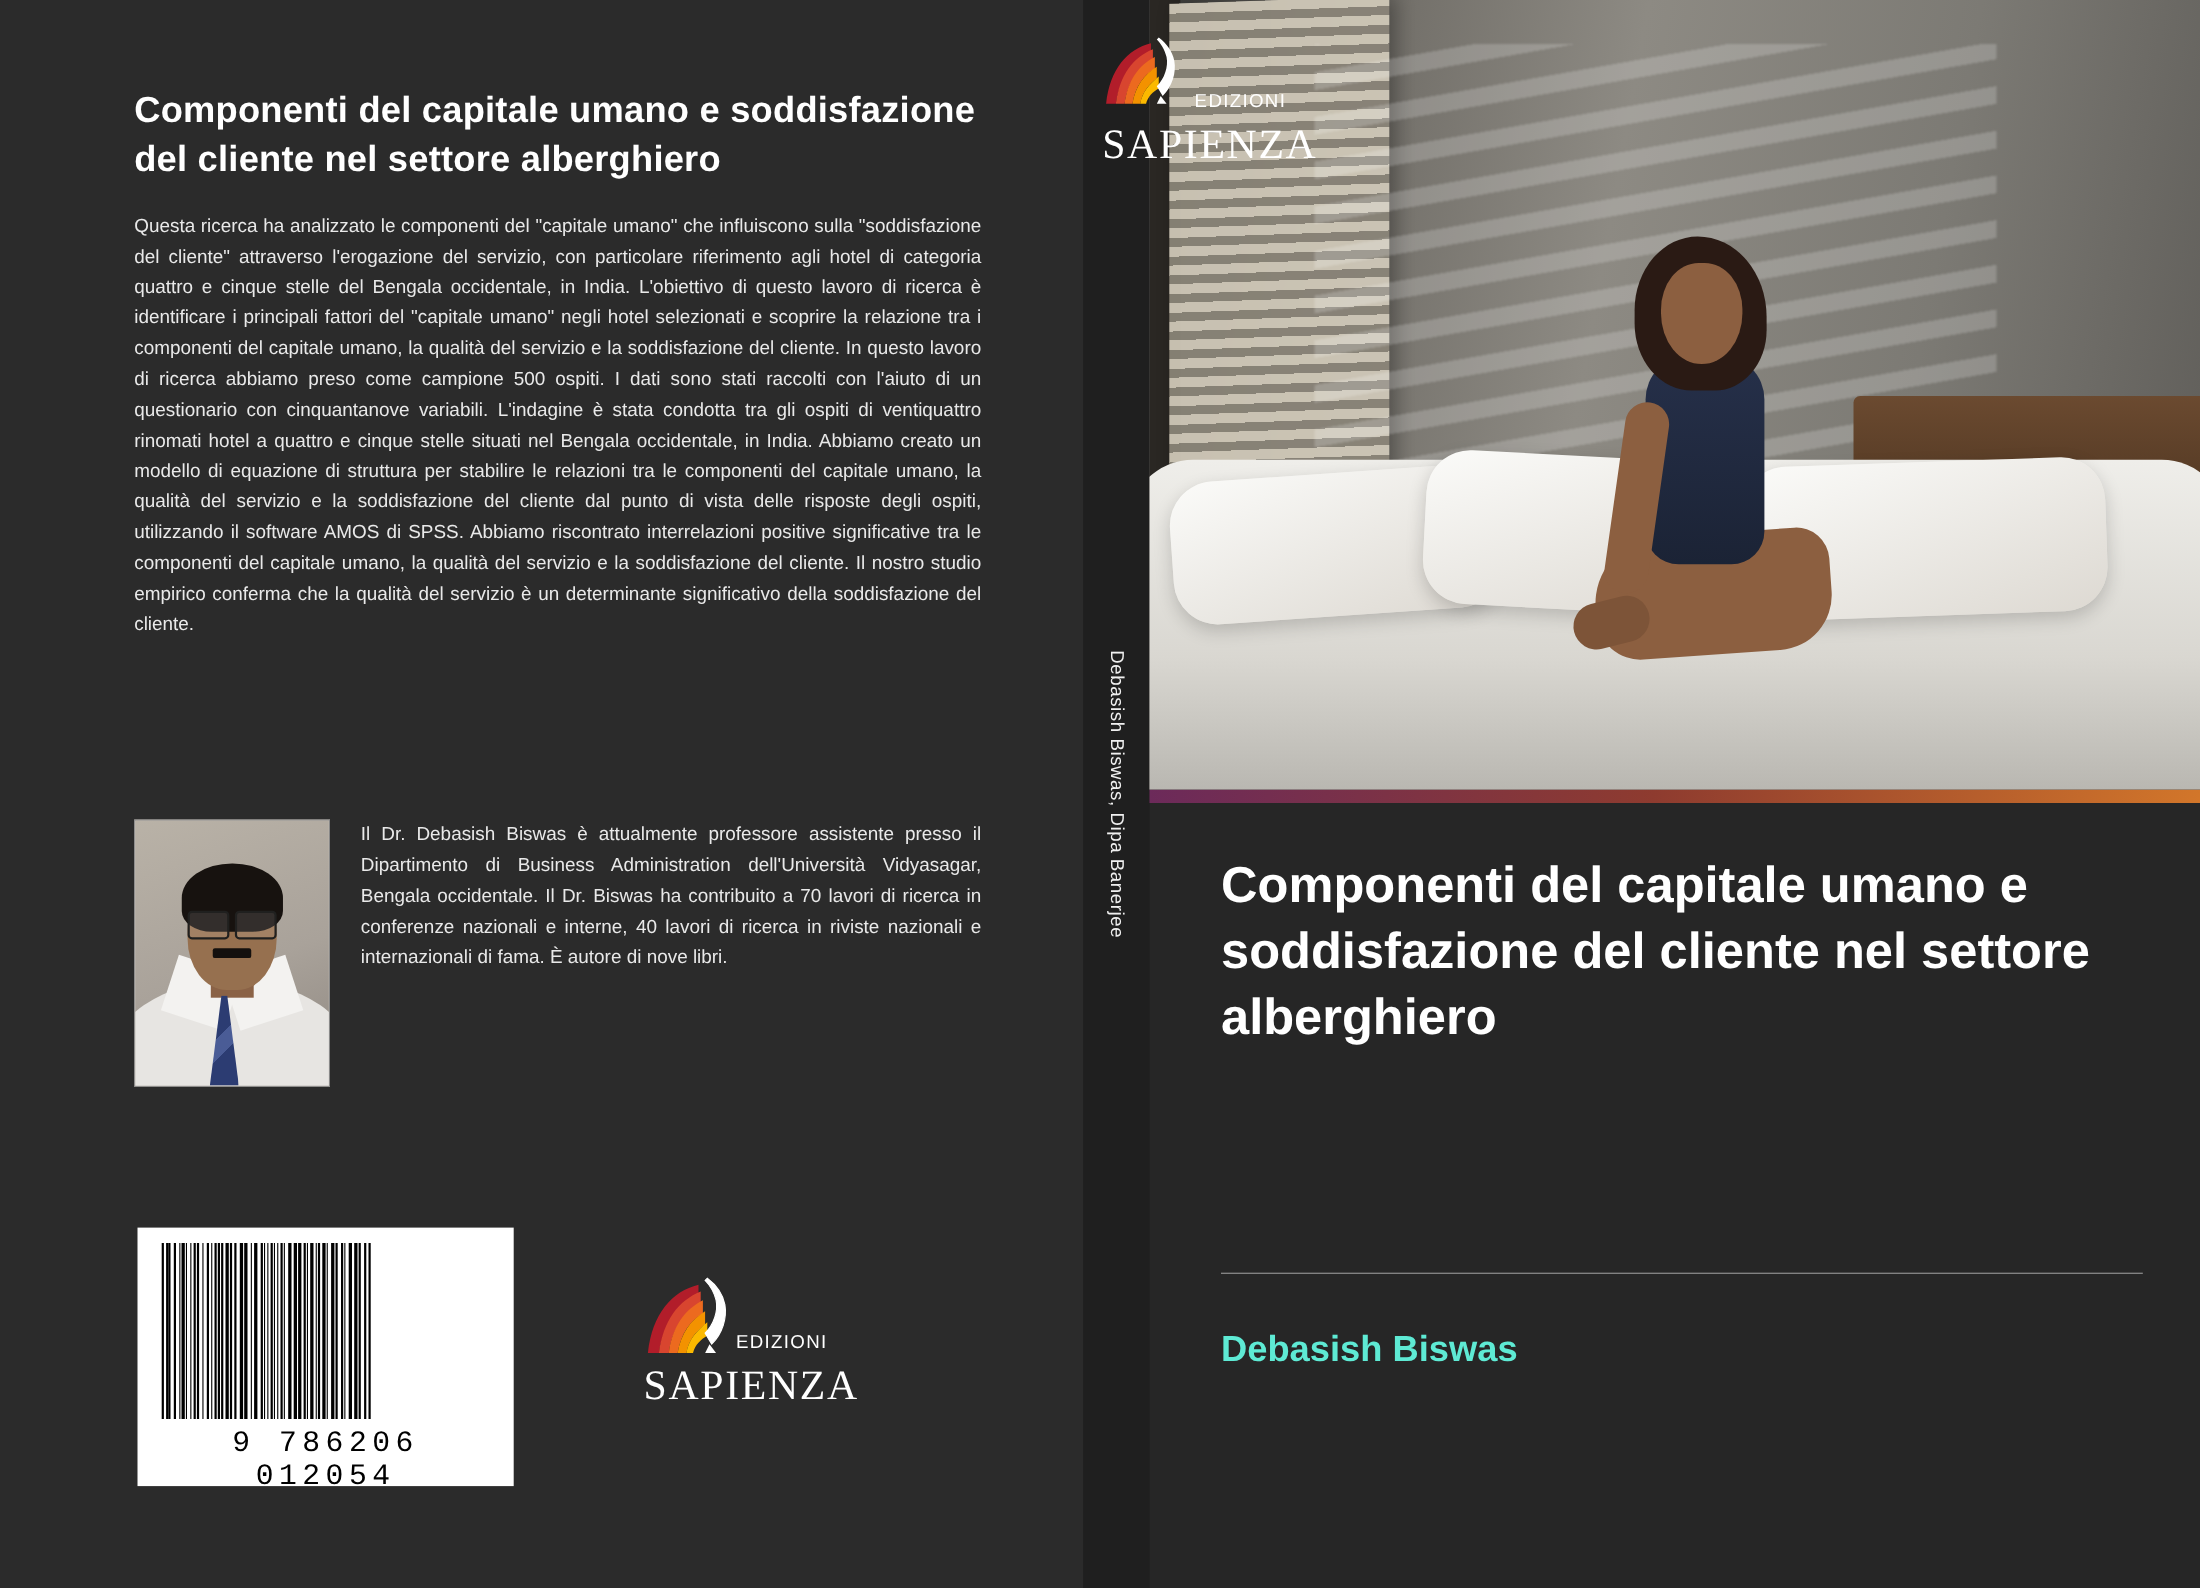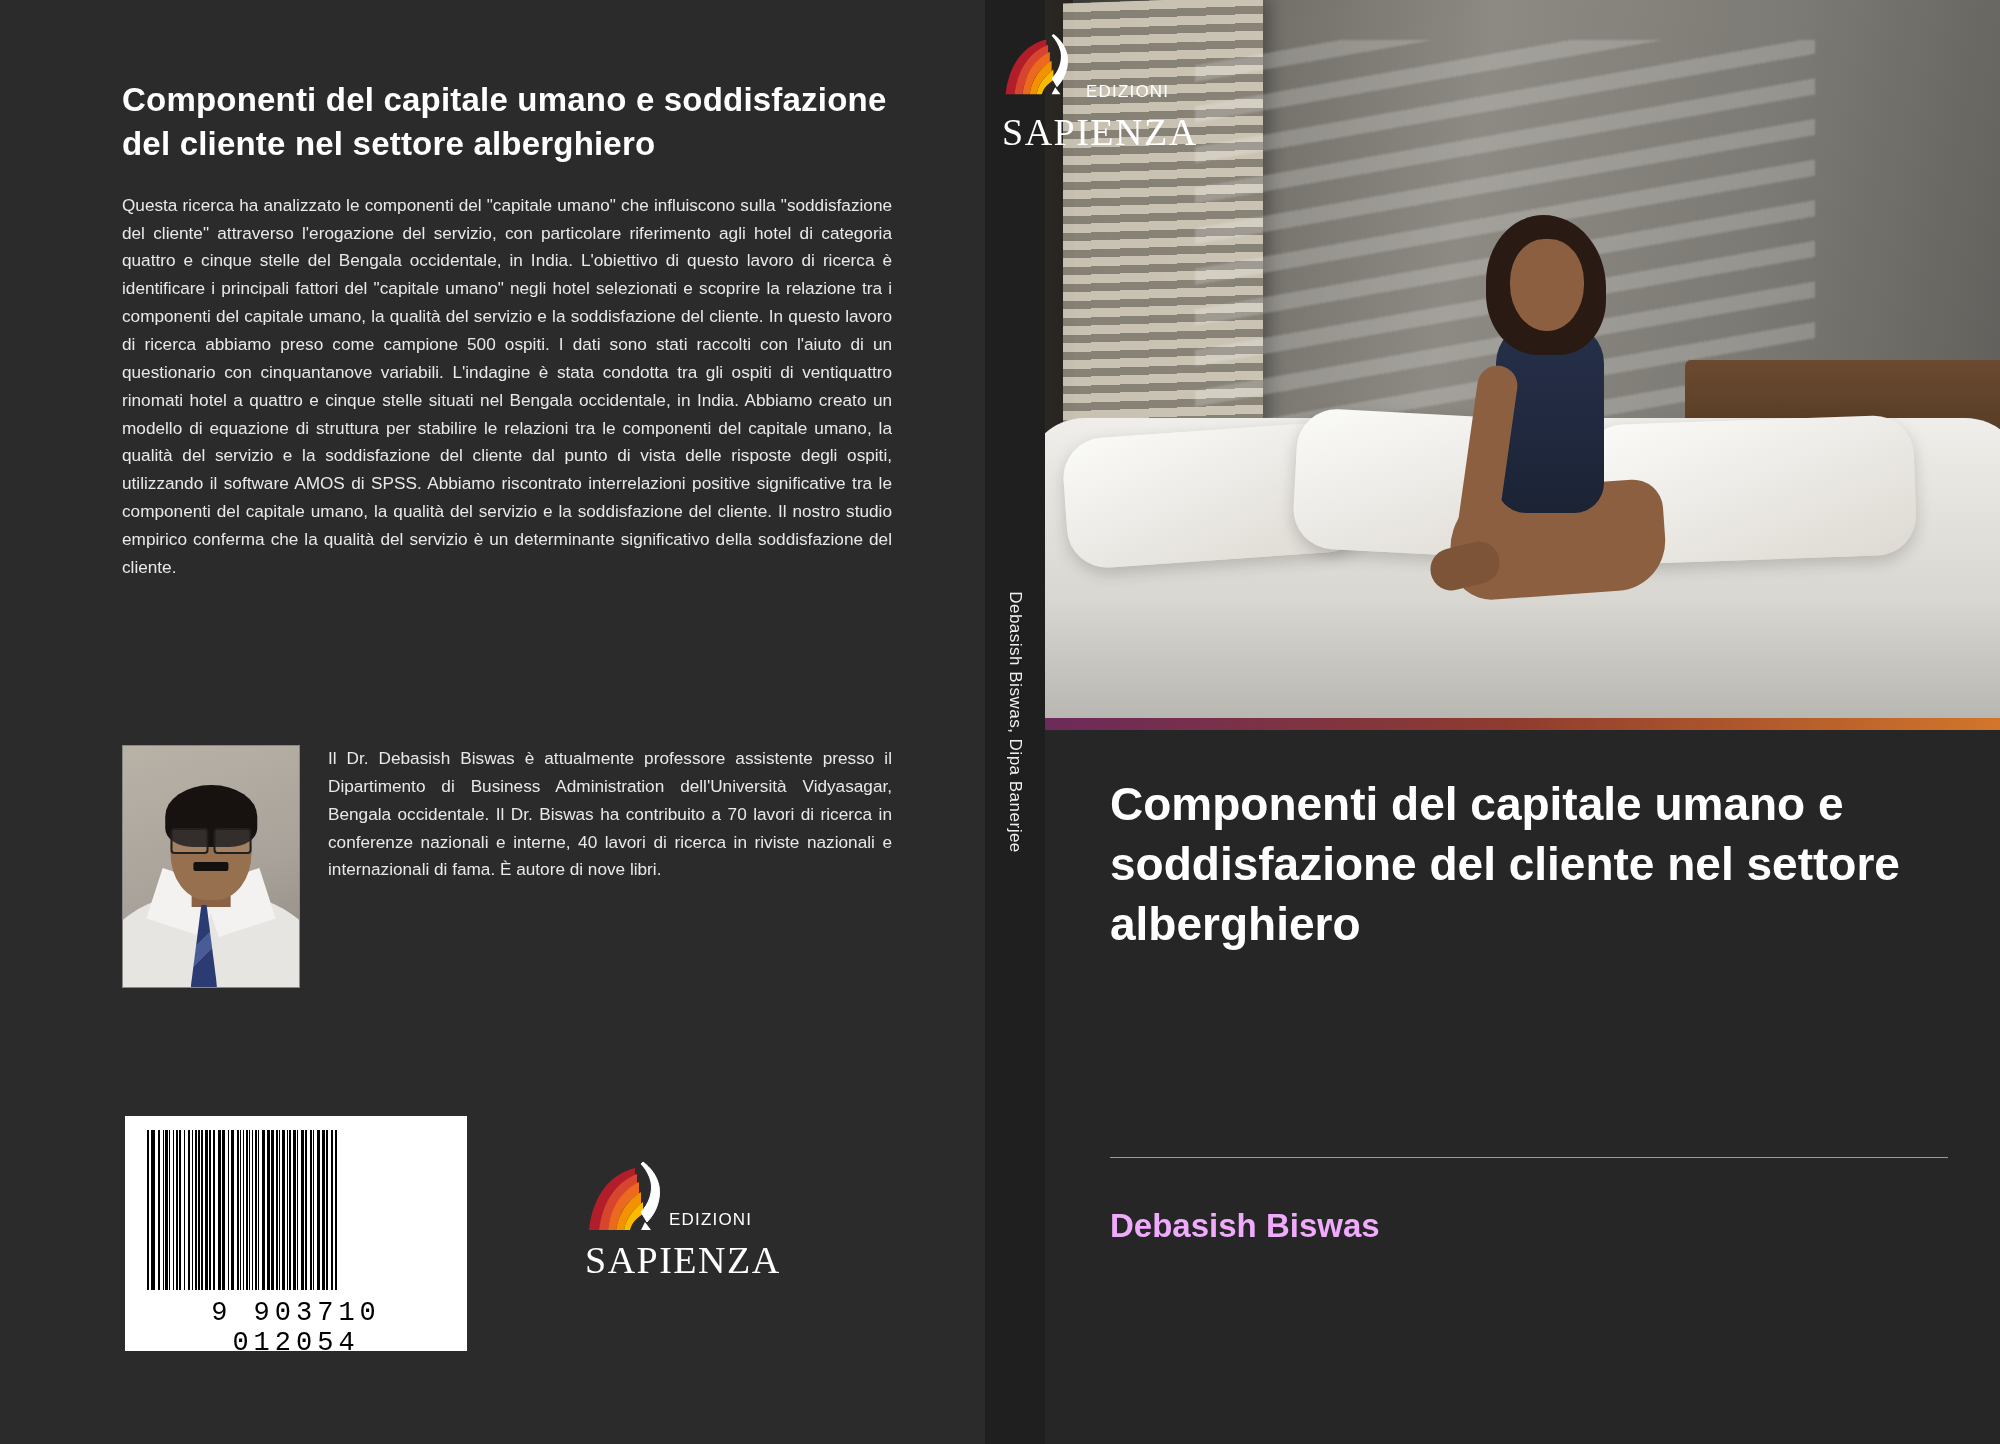--- a/index.html
+++ b/index.html
@@ -333,21 +333,21 @@
   }
   .front-rule {
     position: absolute;
     left: 65px; top: 1157px;
     width: 838px; height: 1px;
     background: #9a9a9a;
   }
   .front-authors {
     position: absolute;
     left: 65px; top: 1200px;
-    color: #f0abfc;
+    color: #5eead4;
     font-size: 33px;
     font-weight: bold;
     line-height: 1.55;
   }
 
   
   .logo {
     position: relative;
     color: #fff;
   }
@@ -491,21 +491,21 @@
           <i style="width: 3px; background: rgb(0, 0, 0);"></i>
           <i style="width: 2px; background: transparent;"></i>
           <i style="width: 3px; background: rgb(0, 0, 0);"></i>
           <i style="width: 1px; background: transparent;"></i>
           <i style="width: 2px; background: rgb(0, 0, 0);"></i>
           <i style="width: 3px; background: transparent;"></i>
           <i style="width: 2px; background: rgb(0, 0, 0);"></i>
           <i style="width: 2px; background: transparent;"></i>
           <i style="width: 2px; background: rgb(0, 0, 0);"></i>
         </div>
-      <div class="barcode-digits">9 903710 012054</div>
+      <div class="barcode-digits">9 786206 012054</div>
     </div>
 
     <div class="back-logo logo">
       <div class="logo-row">
         <div class="logo-mark">
           <svg viewBox="0 0 88 76" width="88" height="76" aria-hidden="true">
             <g>
               <path d="M4 70 C8 34 26 14 50 8 L50 20 C32 26 18 44 14 70 Z" fill="#b21d2a"></path>
               <path d="M14 70 C18 40 32 22 52 14 L52 26 C38 32 26 48 23 70 Z" fill="#d8452f"></path>
               <path d="M23 70 C26 46 38 30 54 22 L54 34 C43 40 34 52 31 70 Z" fill="#ec6a1f"></path>

